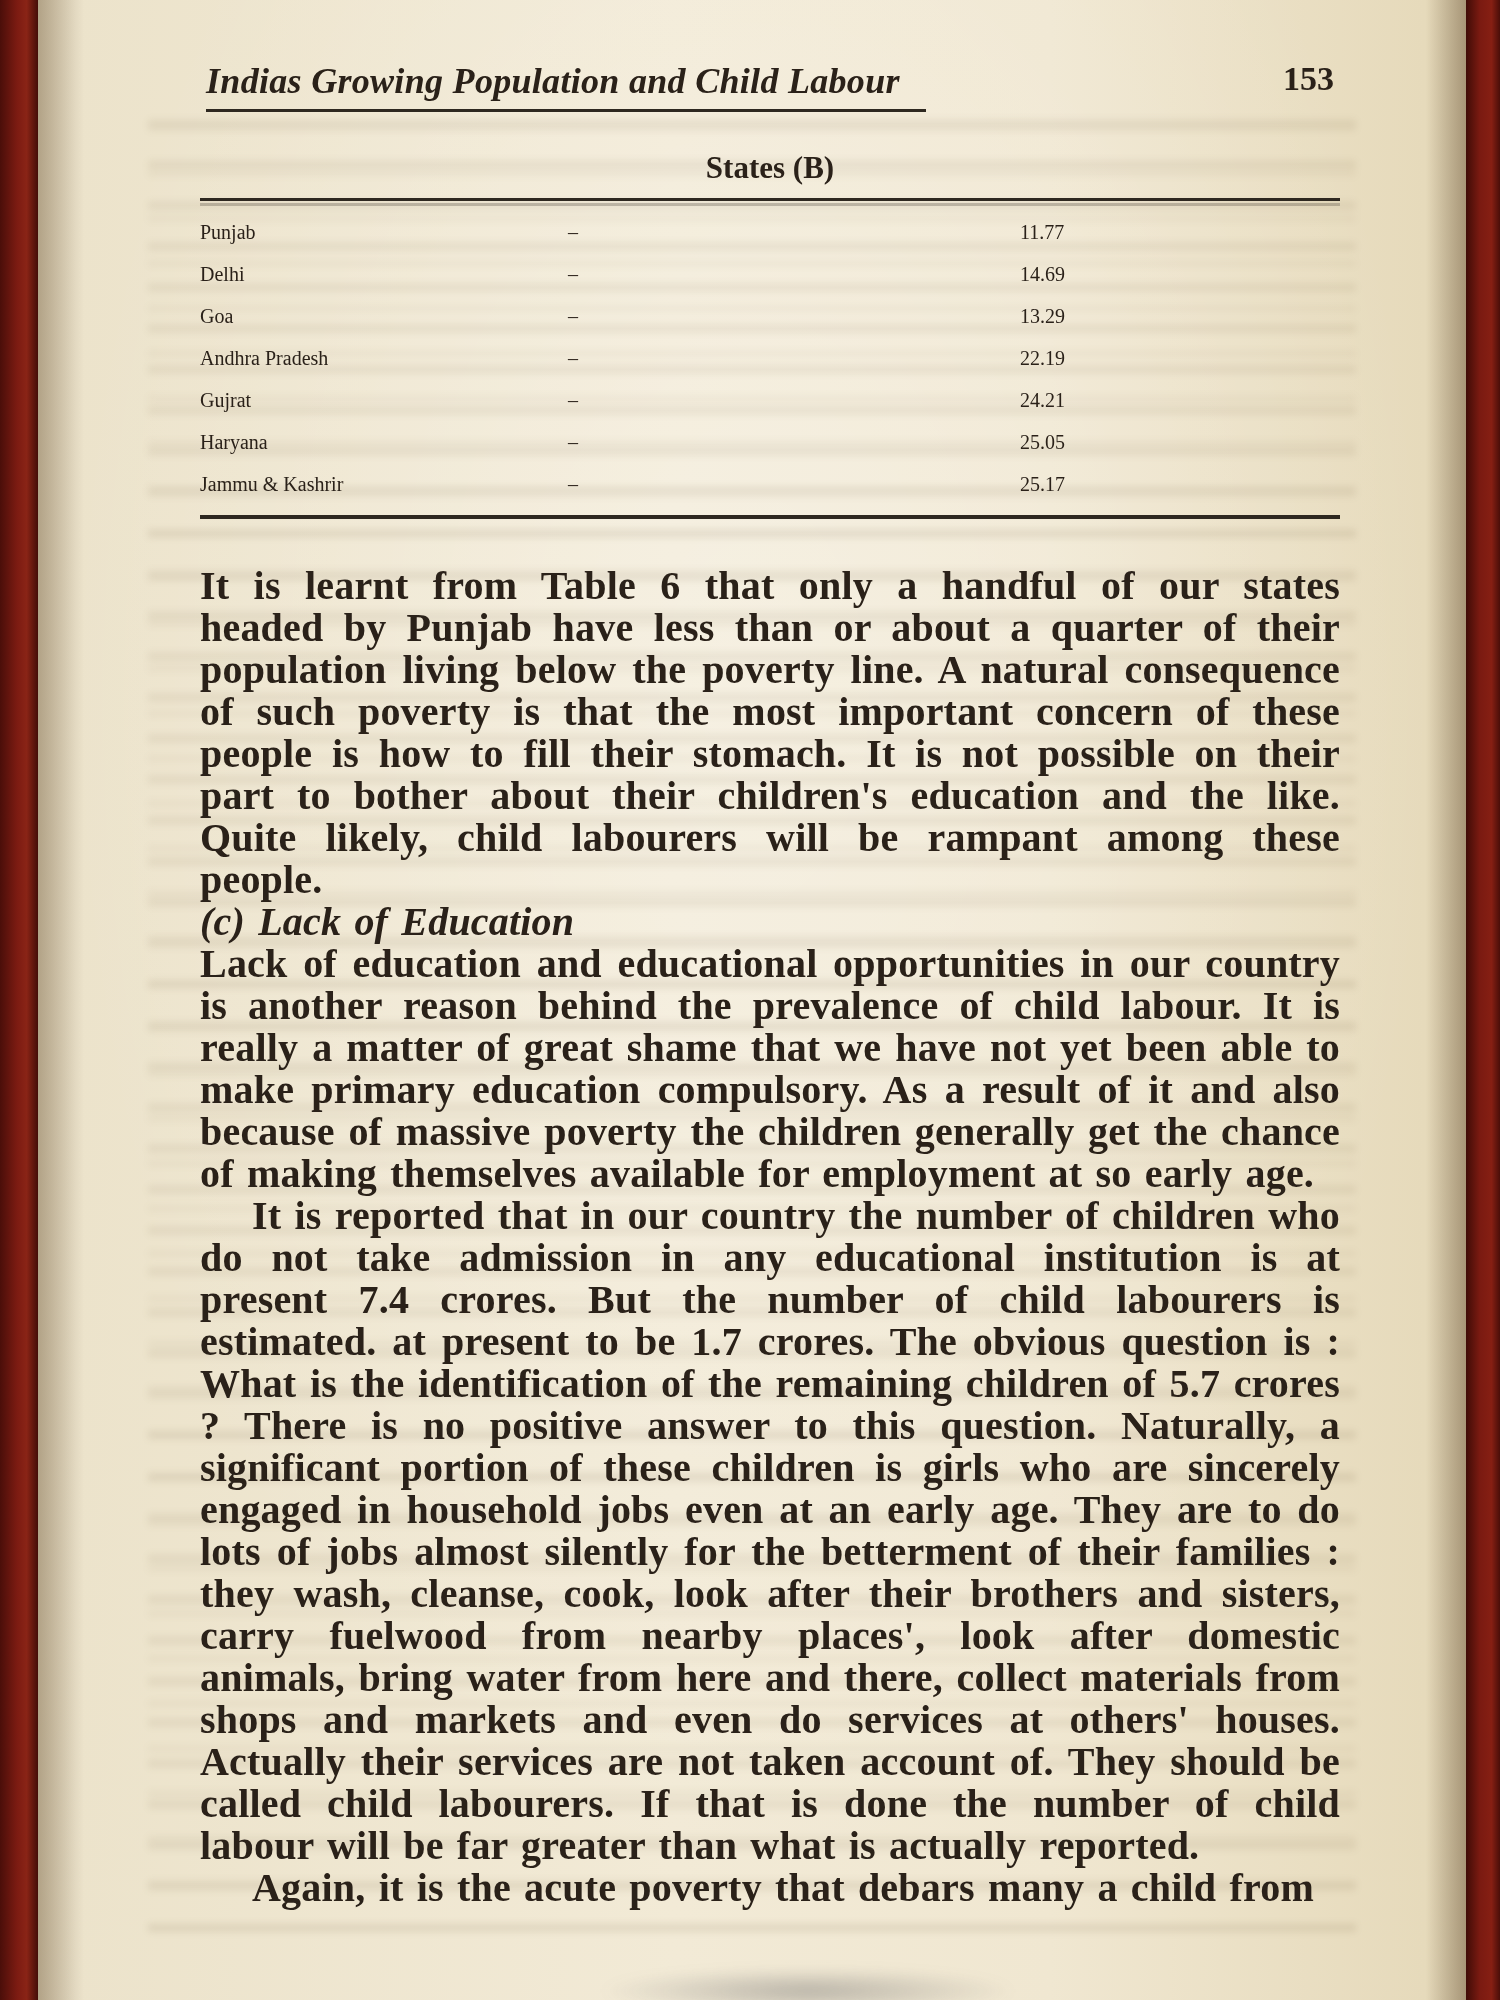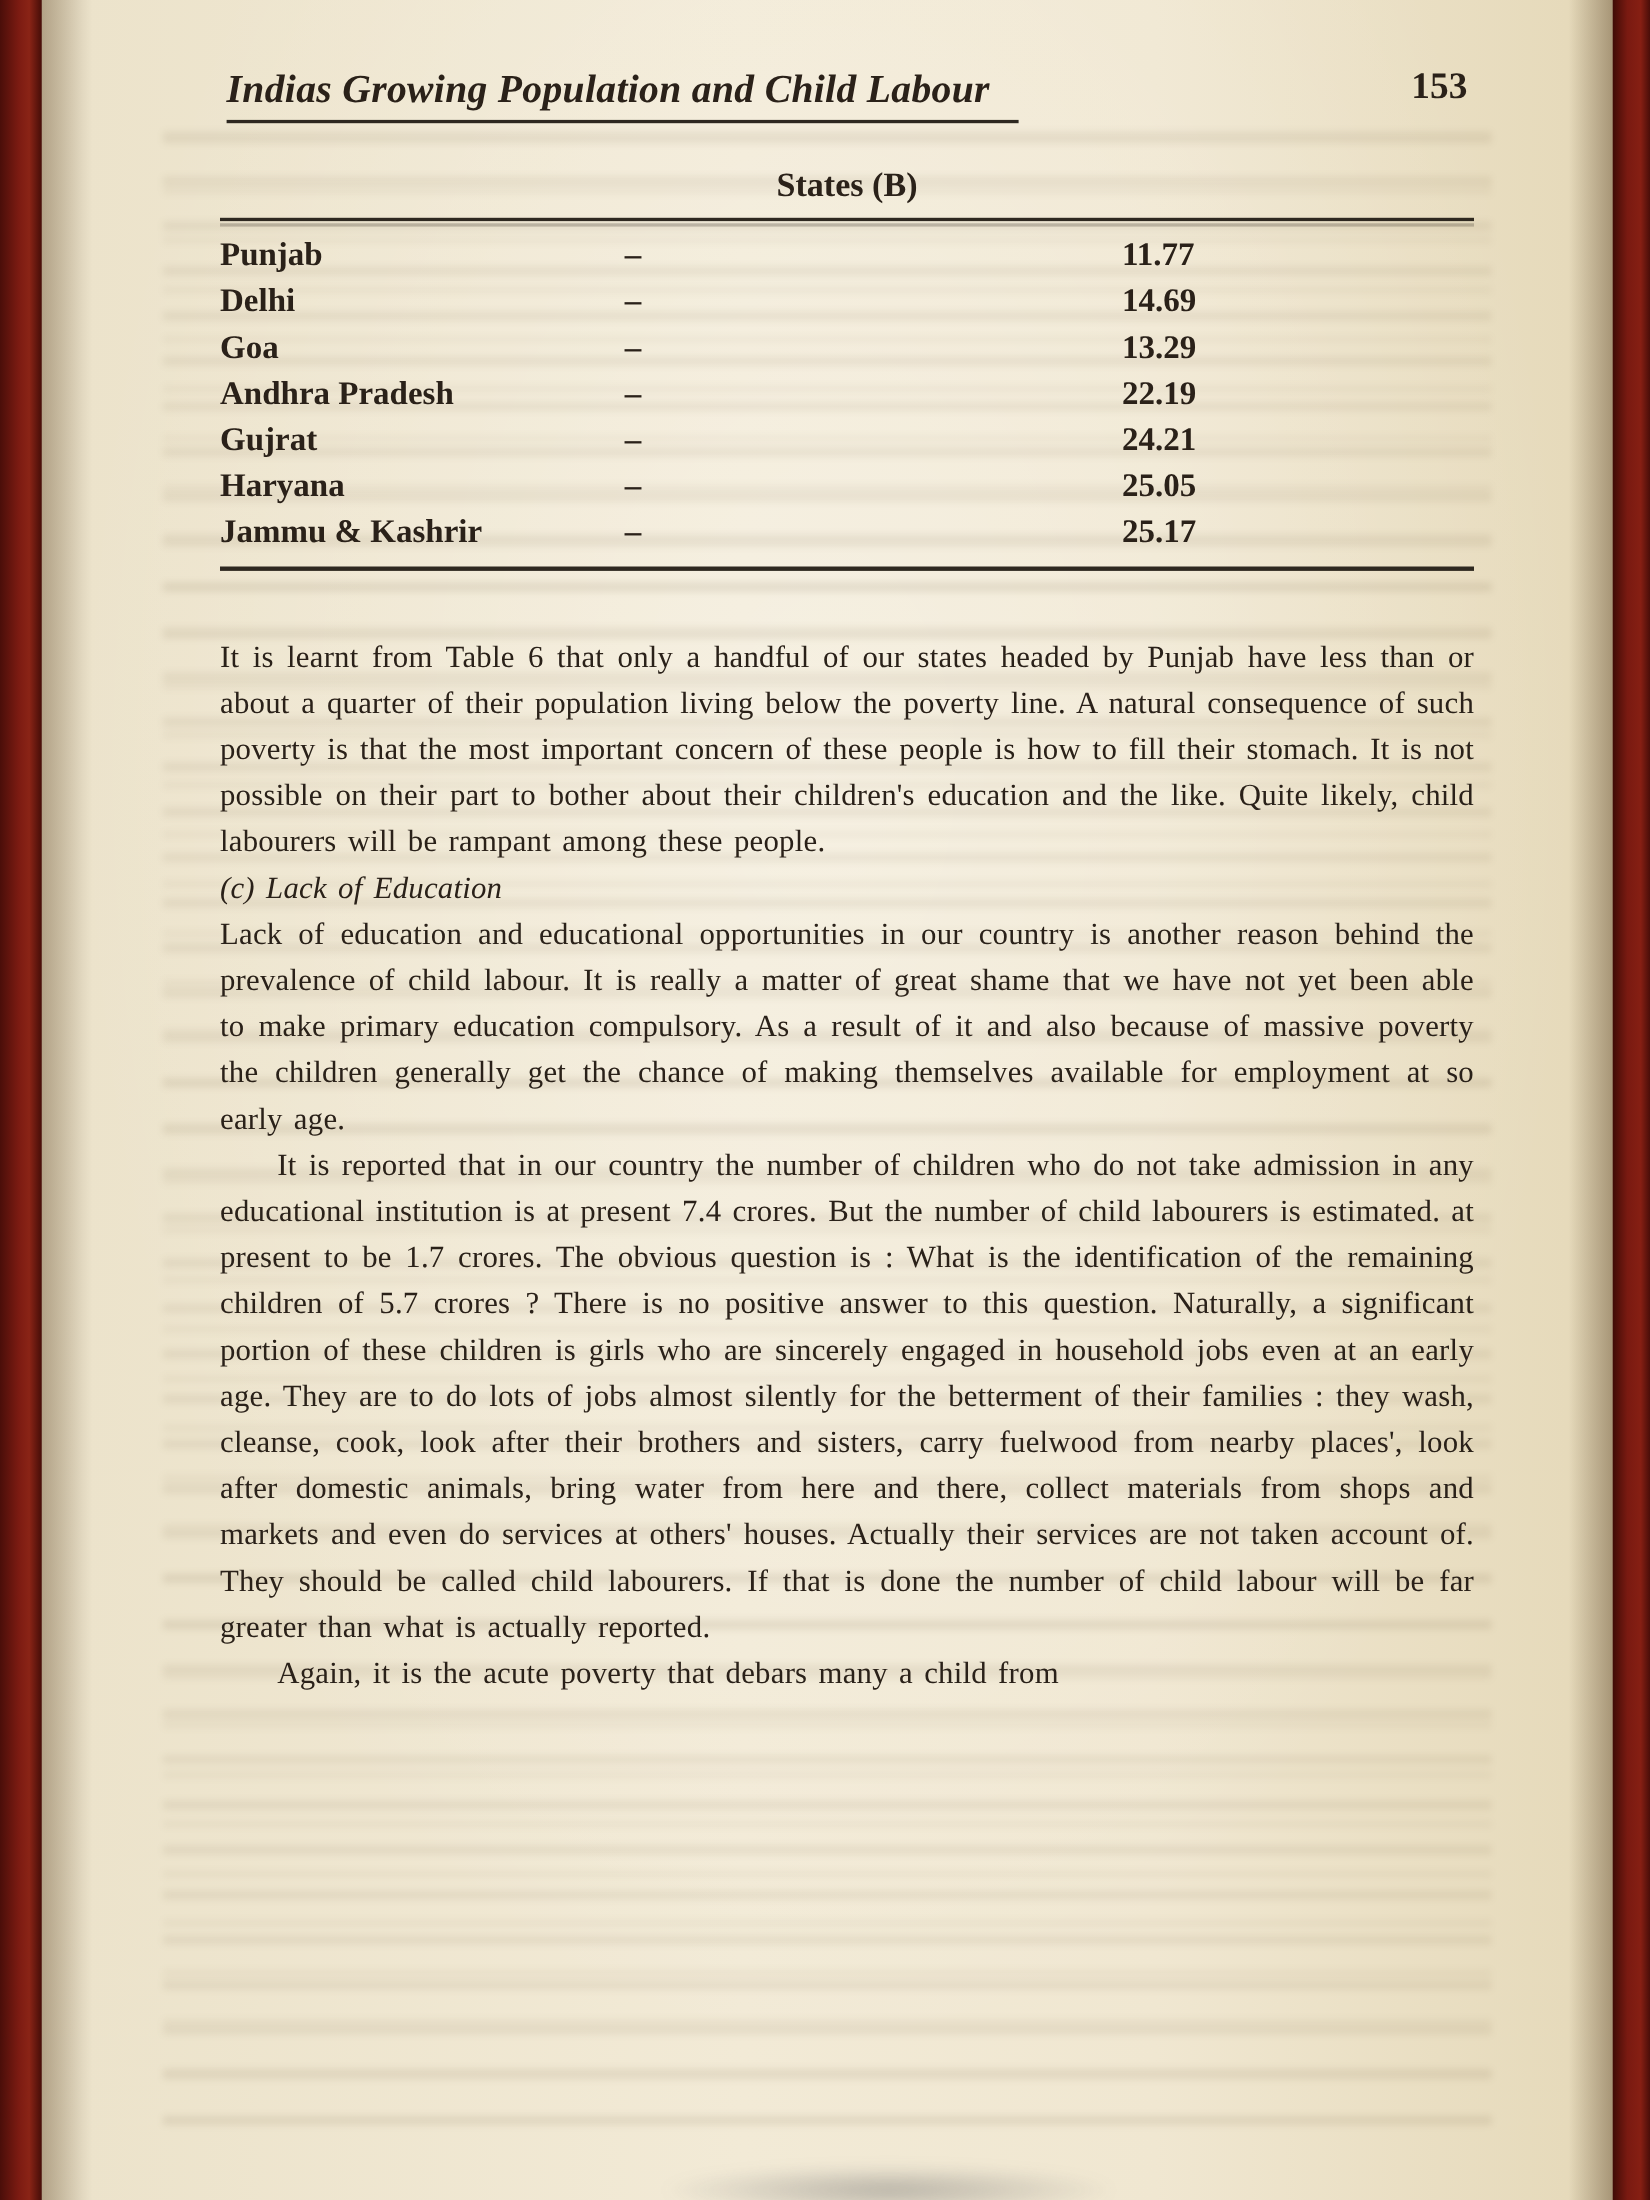--- a/index.html
+++ b/index.html
@@ -57,32 +57,32 @@
     border-bottom:3px solid #2e2820;padding-bottom:7px;padding-right:26px;
   }
   .page-number{font-weight:bold;font-size:34px;}
 
   
   .table{position:absolute;top:150px;left:162px;width:1140px;}
   .table-heading{text-align:center;font-weight:bold;font-size:31px;margin-bottom:12px;}
   .rule{background:#2e2820;}
   .rule-top{height:3px;margin-bottom:10px;box-shadow:0 5px 0 rgba(46,40,32,0.25);}
   .rule-bottom{height:4px;margin-top:10px;}
-  .trow{position:relative;height:42px;line-height:42px;font-weight:bold;font-size:30px;}
+  .trow{position:relative;height:42px;line-height:42px;font-weight:normal;font-size:20px;}
   .tstate{display:inline-block;}
   .tdash{position:absolute;left:368px;}
   .tval{position:absolute;left:820px;text-align:center;}
   .source-line{margin-top:12px;font-size:28px;}
   .src-prefix{margin-right:10px;}
   .src-title{font-style:italic;}
   .src-year{margin-left:10px;}
 
   
-  .body{position:absolute;top:577px;left:162px;width:1140px;
-        font-size:28px;line-height:42px;font-weight:normal;
+  .body{position:absolute;top:565px;left:162px;width:1140px;
+        font-size:40px;line-height:42px;font-weight:bold;
         text-align:justify;letter-spacing:0.2px;word-spacing:3px;}
   .para{margin:0;}
   .section-heading{font-style:italic;text-align:left;}
   .indent{text-indent:52px;}
 </style>
 </head>
 <body>
 
 <div class="scan">
   <div class="edge edge-left"></div>

